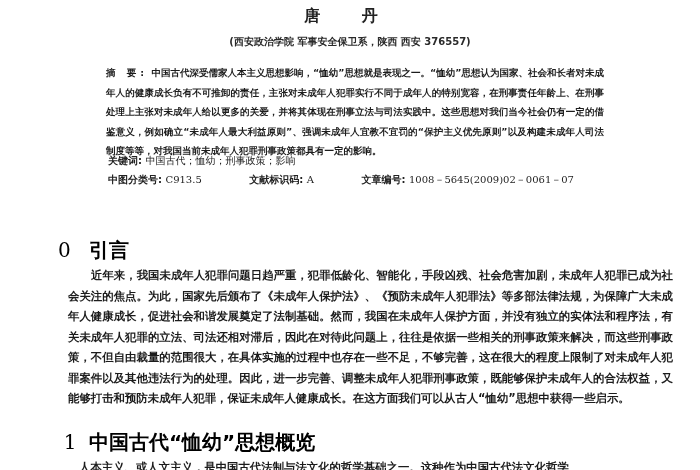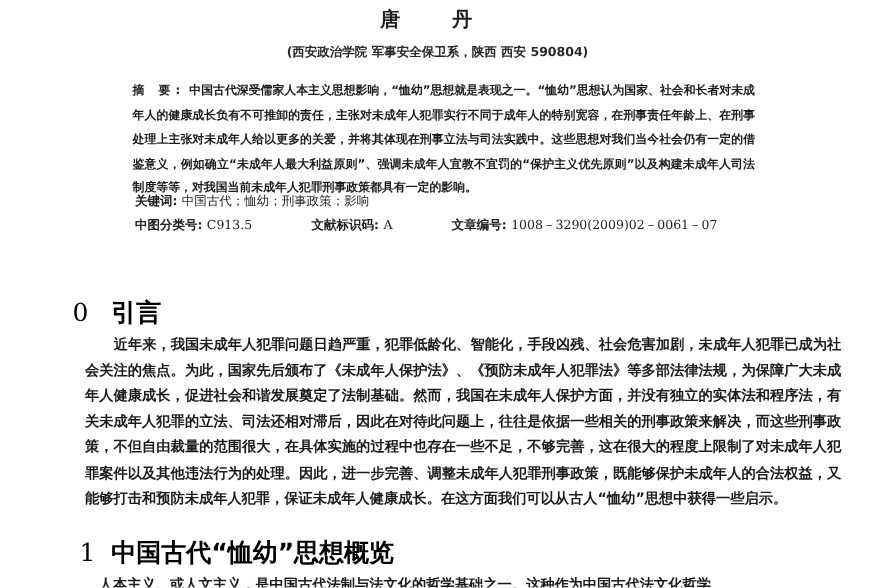--- a/index.html
+++ b/index.html
@@ -112,41 +112,41 @@
       overflow: hidden;
     }
     .body-text2 p { margin: 0; text-indent: 23px; }
   </style>
 </head>
 <body>
 
 <div class="page">
 
   <div class="author">唐 丹</div>
-  <div class="affiliation">(西安政治学院 军事安全保卫系，陕西 西安 590804)</div>
+  <div class="affiliation">(西安政治学院 军事安全保卫系，陕西 西安 376557)</div>
 
   <div class="abstract">
     <div class="indent">
       <span class="label">摘  要:</span>
       <span>中国古代深受儒家人本主义思想影响，“恤幼”思想就是表现之一。“恤幼”思想认为国家、社会和长者对未成年人的健康成长负有不可推卸的责任，主张对未成年人犯罪实行不同于成年人的特别宽容，在刑事责任年龄上、在刑事处理上主张对未成年人给以更多的关爱，并将其体现在刑事立法与司法实践中。这些思想对我们当今社会仍有一定的借鉴意义，例如确立“未成年人最大利益原则”、强调未成年人宜教不宜罚的“保护主义优先原则”以及构建未成年人司法制度等等，对我国当前未成年人犯罪刑事政策都具有一定的影响。</span>
     </div>
   </div>
 
   <div class="meta-line keywords">
     <span>关键词:</span>
     <span class="val">中国古代；恤幼；刑事政策；影响</span>
   </div>
 
   <div class="meta-line classif">
     <span>中图分类号:</span>
     <span class="val">C913.5</span>
     <span class="gap1">文献标识码:</span>
     <span class="val">A</span>
     <span class="gap2">文章编号:</span>
-    <span class="val">1008－3290(2009)02－0061－07</span>
+    <span class="val">1008－5645(2009)02－0061－07</span>
   </div>
 
   <div class="section-heading s0">
     <span class="num">0</span>
     <span>引言</span>
   </div>
 
   <div class="body-text">
     <p>近年来，我国未成年人犯罪问题日趋严重，犯罪低龄化、智能化，手段凶残、社会危害加剧，未成年人犯罪已成为社会关注的焦点。为此，国家先后颁布了《未成年人保护法》、《预防未成年人犯罪法》等多部法律法规，为保障广大未成年人健康成长，促进社会和谐发展奠定了法制基础。然而，我国在未成年人保护方面，并没有独立的实体法和程序法，有关未成年人犯罪的立法、司法还相对滞后，因此在对待此问题上，往往是依据一些相关的刑事政策来解决，而这些刑事政策，不但自由裁量的范围很大，在具体实施的过程中也存在一些不足，不够完善，这在很大的程度上限制了对未成年人犯罪案件以及其他违法行为的处理。因此，进一步完善、调整未成年人犯罪刑事政策，既能够保护未成年人的合法权益，又能够打击和预防未成年人犯罪，保证未成年人健康成长。在这方面我们可以从古人“恤幼”思想中获得一些启示。</p>
   </div>

